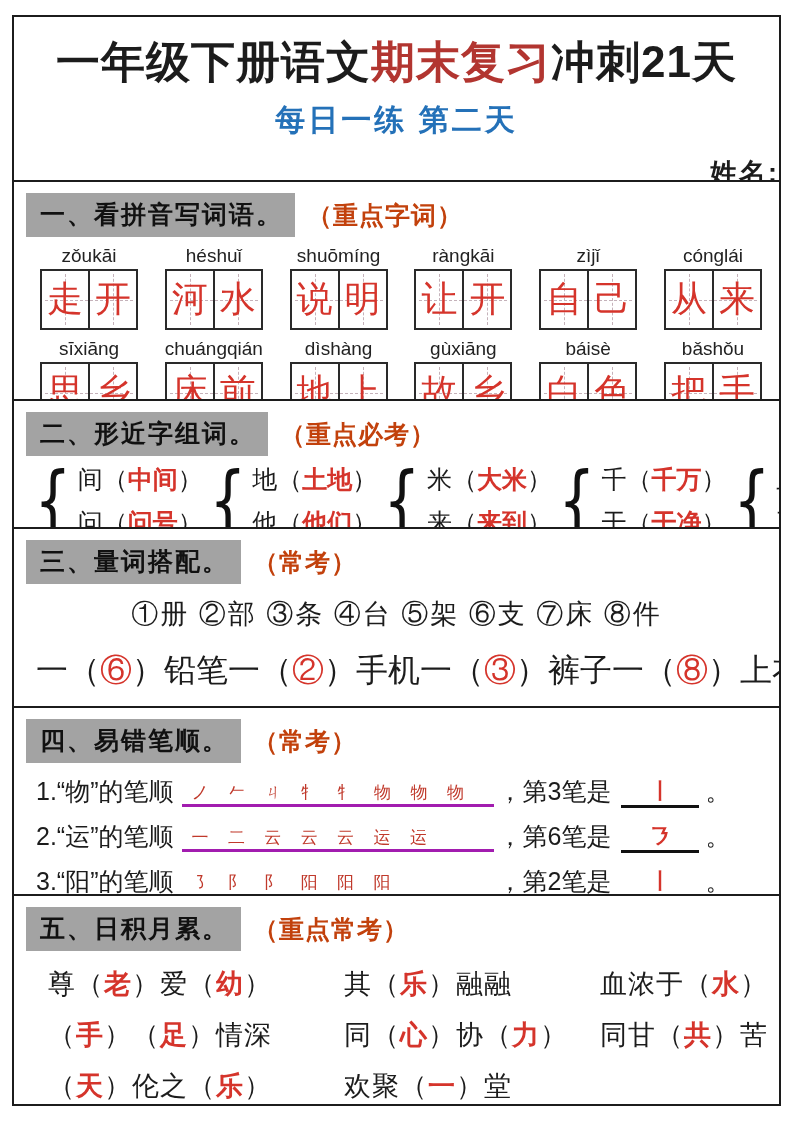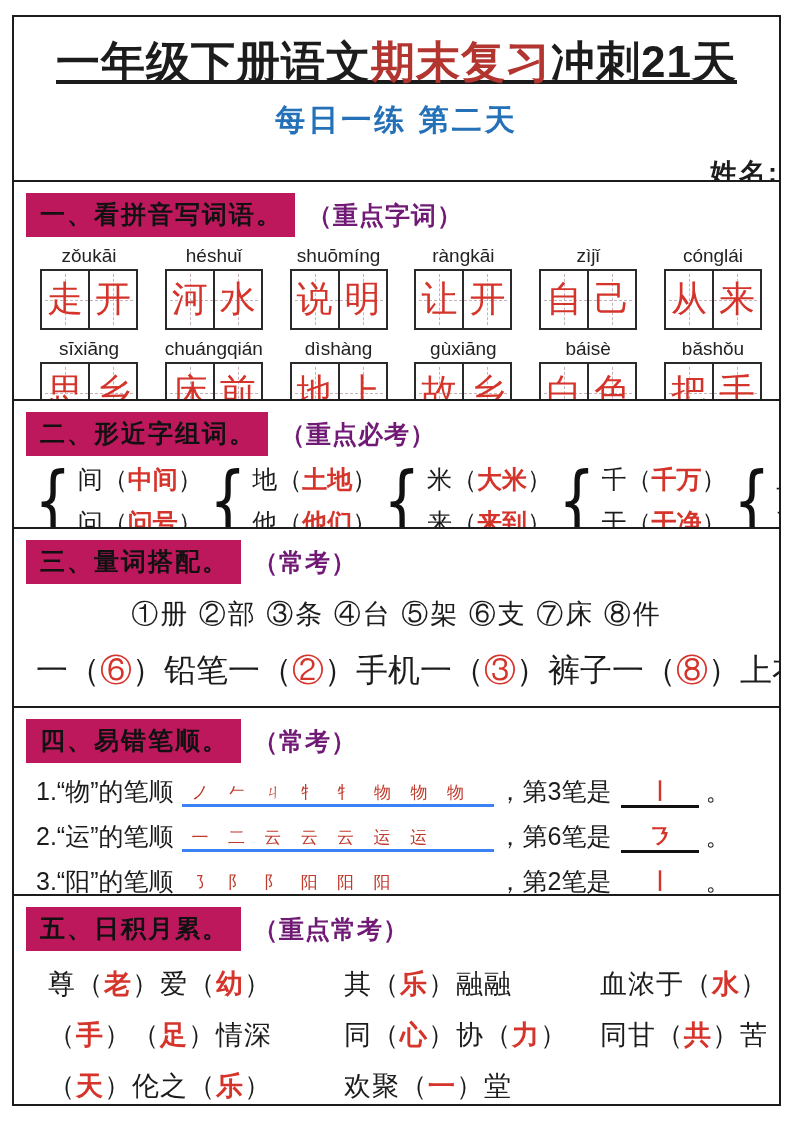--- a/index.html
+++ b/index.html
@@ -12,34 +12,34 @@
   .page {
     position: absolute; left: 12px; top: 15px;
     width: 769px; height: 1091px;
     border: 2.5px solid #1c1c1c; background: #fff;
   }
   .sec { border-top: 2.5px solid #1c1c1c; position: relative; overflow: hidden; }
   .sec.first { border-top: none; }
 
   
   .header { height: 163px; text-align: center; }
-  .main-title { margin-top: 16px; font-size: 44px; font-weight: bold; letter-spacing: 1px; text-decoration: underline; }
+  .main-title { margin-top: 16px; font-size: 44px; font-weight: bold; letter-spacing: 1px; }
   .main-title .dark-red { color: #b23530; }
   .subtitle { margin-top: 8px; font-size: 30px; font-weight: bold; color: #2471b8; letter-spacing: 3px; }
   .meta-row { display: flex; align-items: flex-end; margin: 14px 0 0 38px; font-size: 27px; font-weight: bold; text-align: left; flex-direction: column; }
   .meta-label { letter-spacing: 2px; }
   .uline { display: inline-block; border-bottom: 3.5px solid #111; height: 28px; }
   .uline.w1 { width: 96px; margin-right: 38px; }
   .uline.w2 { width: 106px; margin-right: 40px; }
   .uline.w3 { width: 170px; }
 
   
   .sec-head { display: flex; align-items: center; gap: 12px; margin: 11px 0 0 12px; }
-  .sec-title { background: #be185d; color: #111; font-weight: bold; font-size: 25px; padding: 5px 12px 6px 14px; letter-spacing: 2px; }
-  .sec-tag { color: #701a75; font-size: 25px; font-weight: bold; letter-spacing: 1px; }
+  .sec-title { background: #a3a3a3; color: #111; font-weight: bold; font-size: 25px; padding: 5px 12px 6px 14px; letter-spacing: 2px; }
+  .sec-tag { color: #c2410c; font-size: 25px; font-weight: bold; letter-spacing: 1px; }
   .red { color: #d5342b; }
 
   
   .s1 { height: 219px; }
   .pin-row { display: flex; justify-content: space-between; padding: 0 17px 0 26px; margin-top: 8px; }
   .word { width: 98px; text-align: center; }
   .py { display: flex; justify-content: center; font-size: 19px; color: #222; margin-bottom: 2px; }
   .wbox { display: flex; border: 2px solid #2a2a2a; height: 61px; position: relative; background: #fff; }
   .wbox::before { content: ""; position: absolute; left: 3px; right: 3px; top: 50%; border-top: 1.5px dashed #c5b2ba; z-index: 0; }
   .cellx { flex: 1; position: relative; display: flex; align-items: center; justify-content: center; }
@@ -58,21 +58,21 @@
 
   
   .s3 { height: 179px; }
   .bank { text-align: center; font-size: 27px; letter-spacing: 2px; margin-top: 12px; }
   .mrow { display: flex; justify-content: space-between; padding: 0 22px; margin-top: 17px; font-size: 32px; white-space: nowrap; }
   .mitem .circ { color: #d5342b; }
 
   
   .s4 { height: 188px; }
   .s4item { display: flex; align-items: flex-start; font-size: 25px; margin: 12px 0 0 22px; white-space: nowrap; }
-  .sblank { display: inline-block; width: 312px; border-bottom: 3px solid #3b82f6; margin: 0 4px 0 8px; }
+  .sblank { display: inline-block; width: 312px; border-bottom: 3px solid #a21caf; margin: 0 4px 0 8px; }
   .strokes { color: #c0392b; font-size: 17px; letter-spacing: 7px; padding-left: 10px; font-family: "DejaVu Serif", serif; }
   .ansblank { display: inline-block; width: 78px; border-bottom: 3px solid #111; margin: 0 6px 0 10px; text-align: center; }
   .ansblank span { color: #d5342b; font-size: 21px; font-weight: bold; }
 
   
   .s5 { height: 226px; }
   .s5row { display: flex; font-size: 27px; margin: 15px 0 0 34px; letter-spacing: 1px; white-space: nowrap; }
   .ph { display: inline-block; }
   .c0 { width: 296px; }
   .c1 { width: 256px; }

